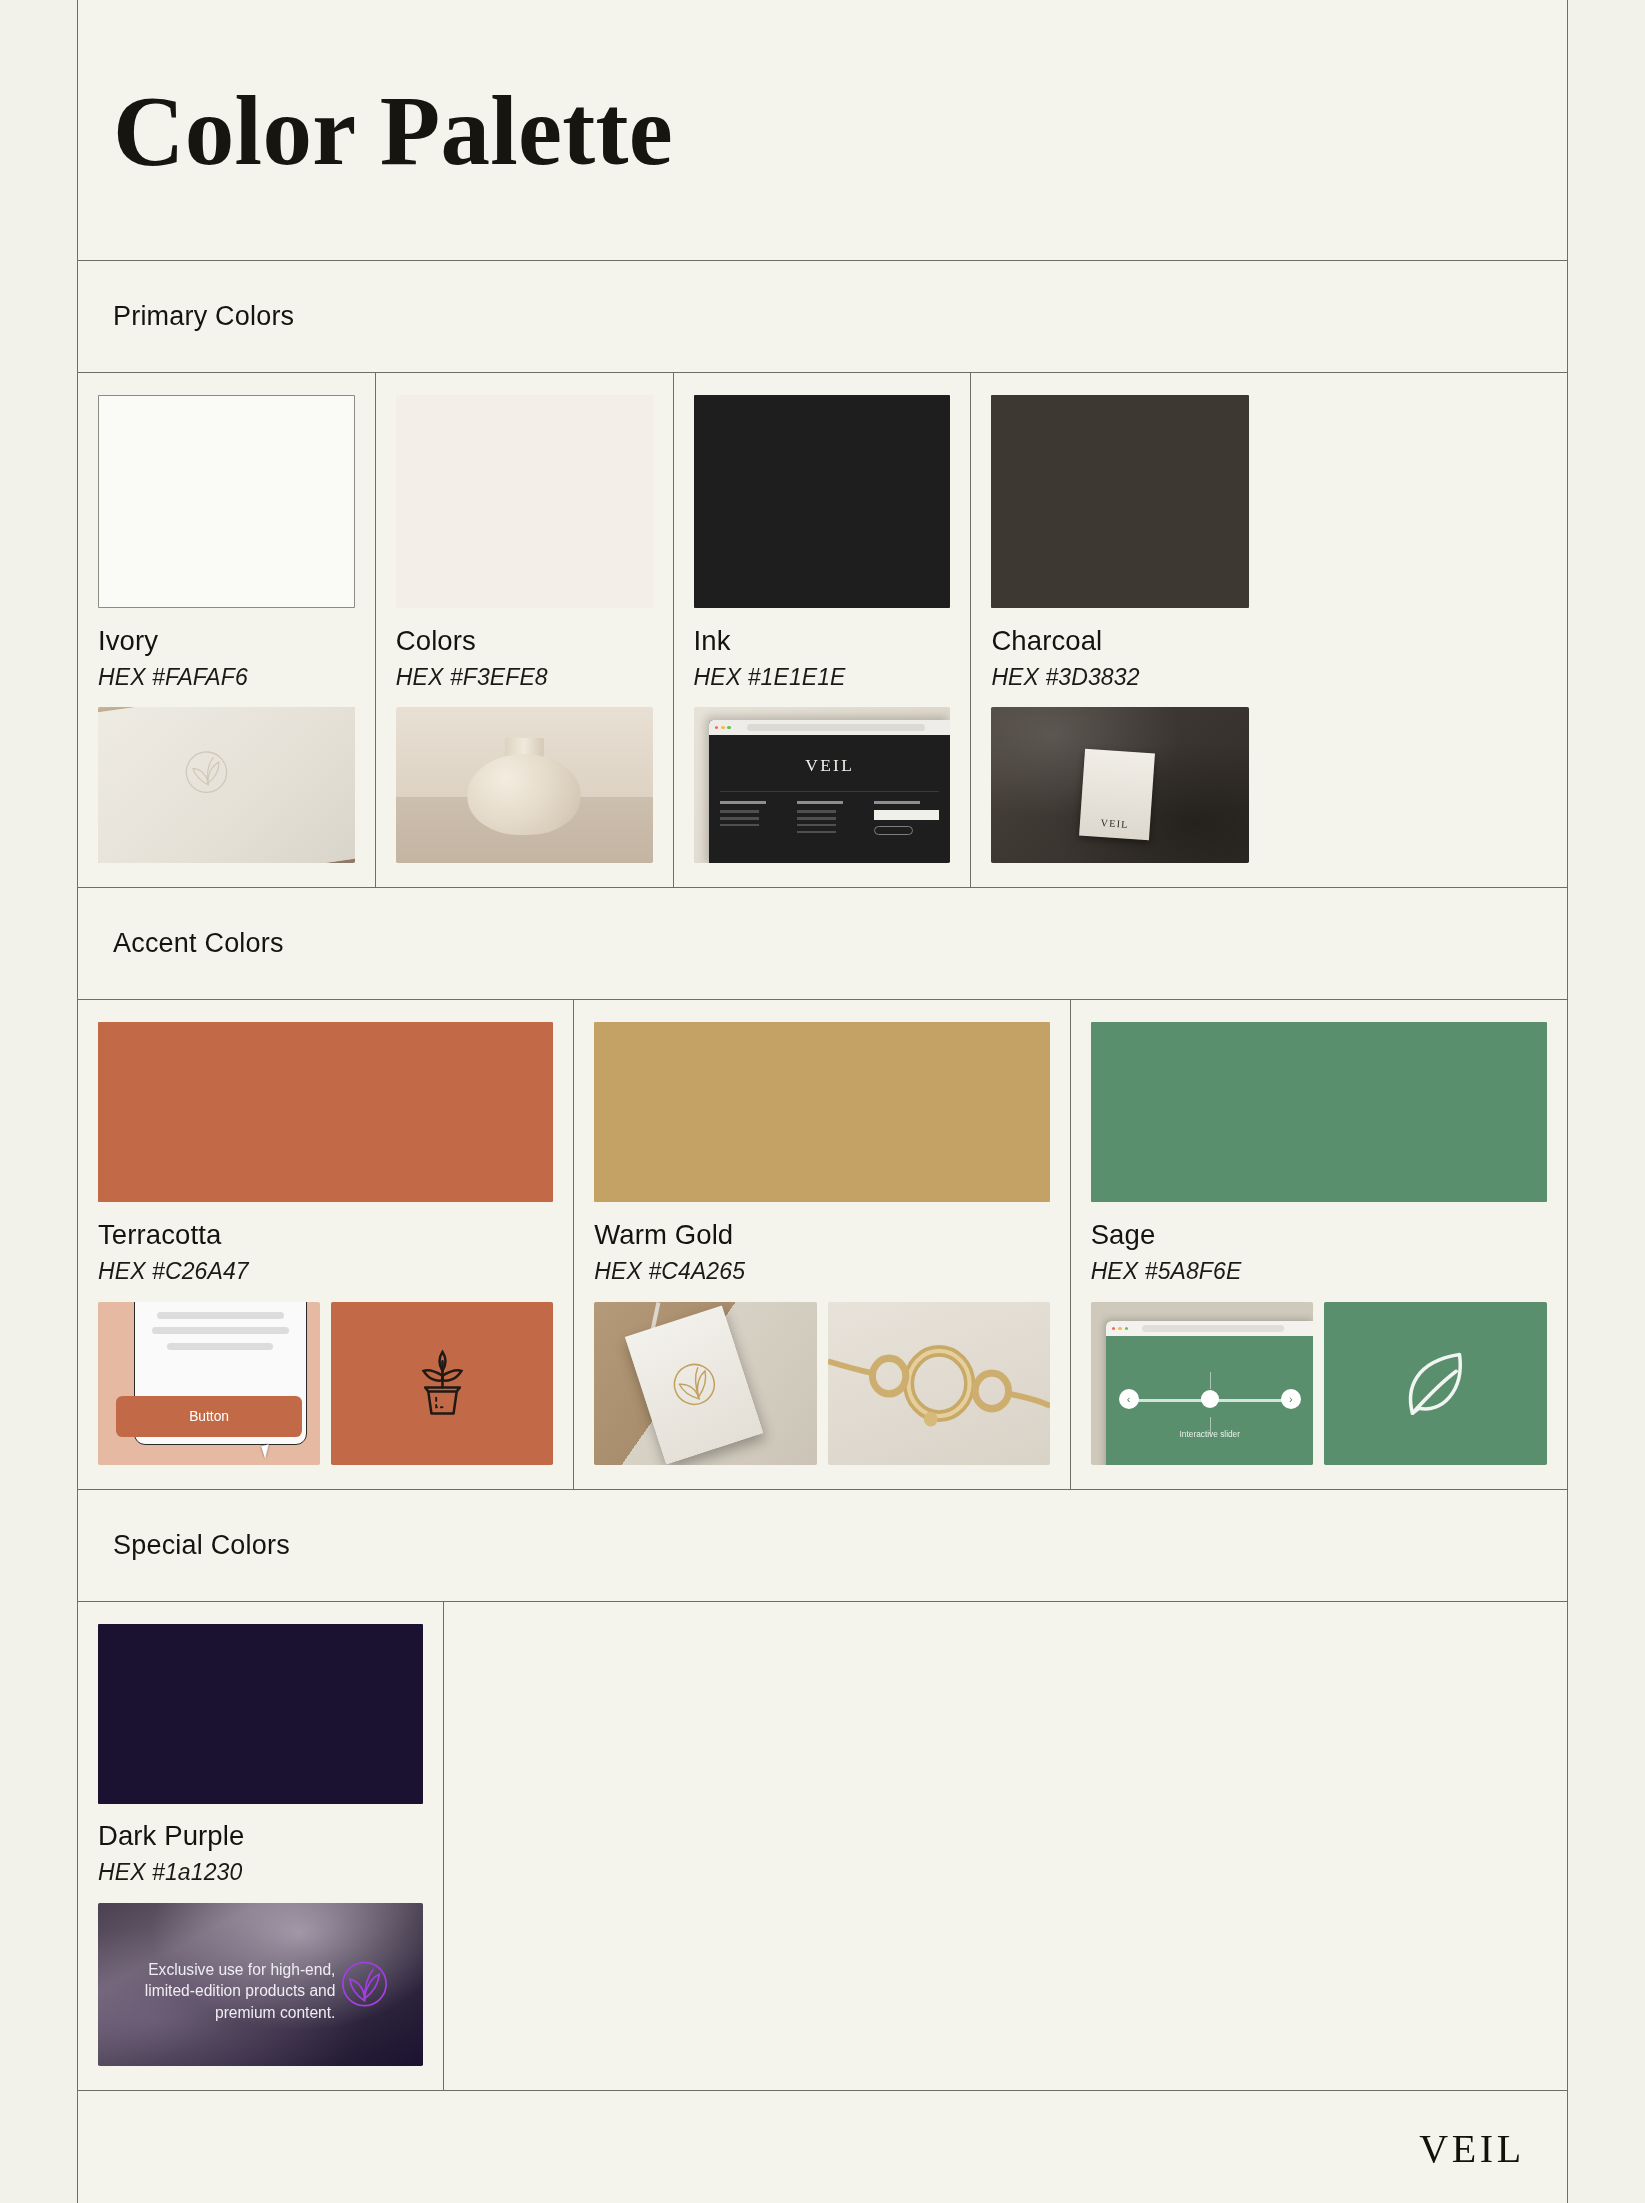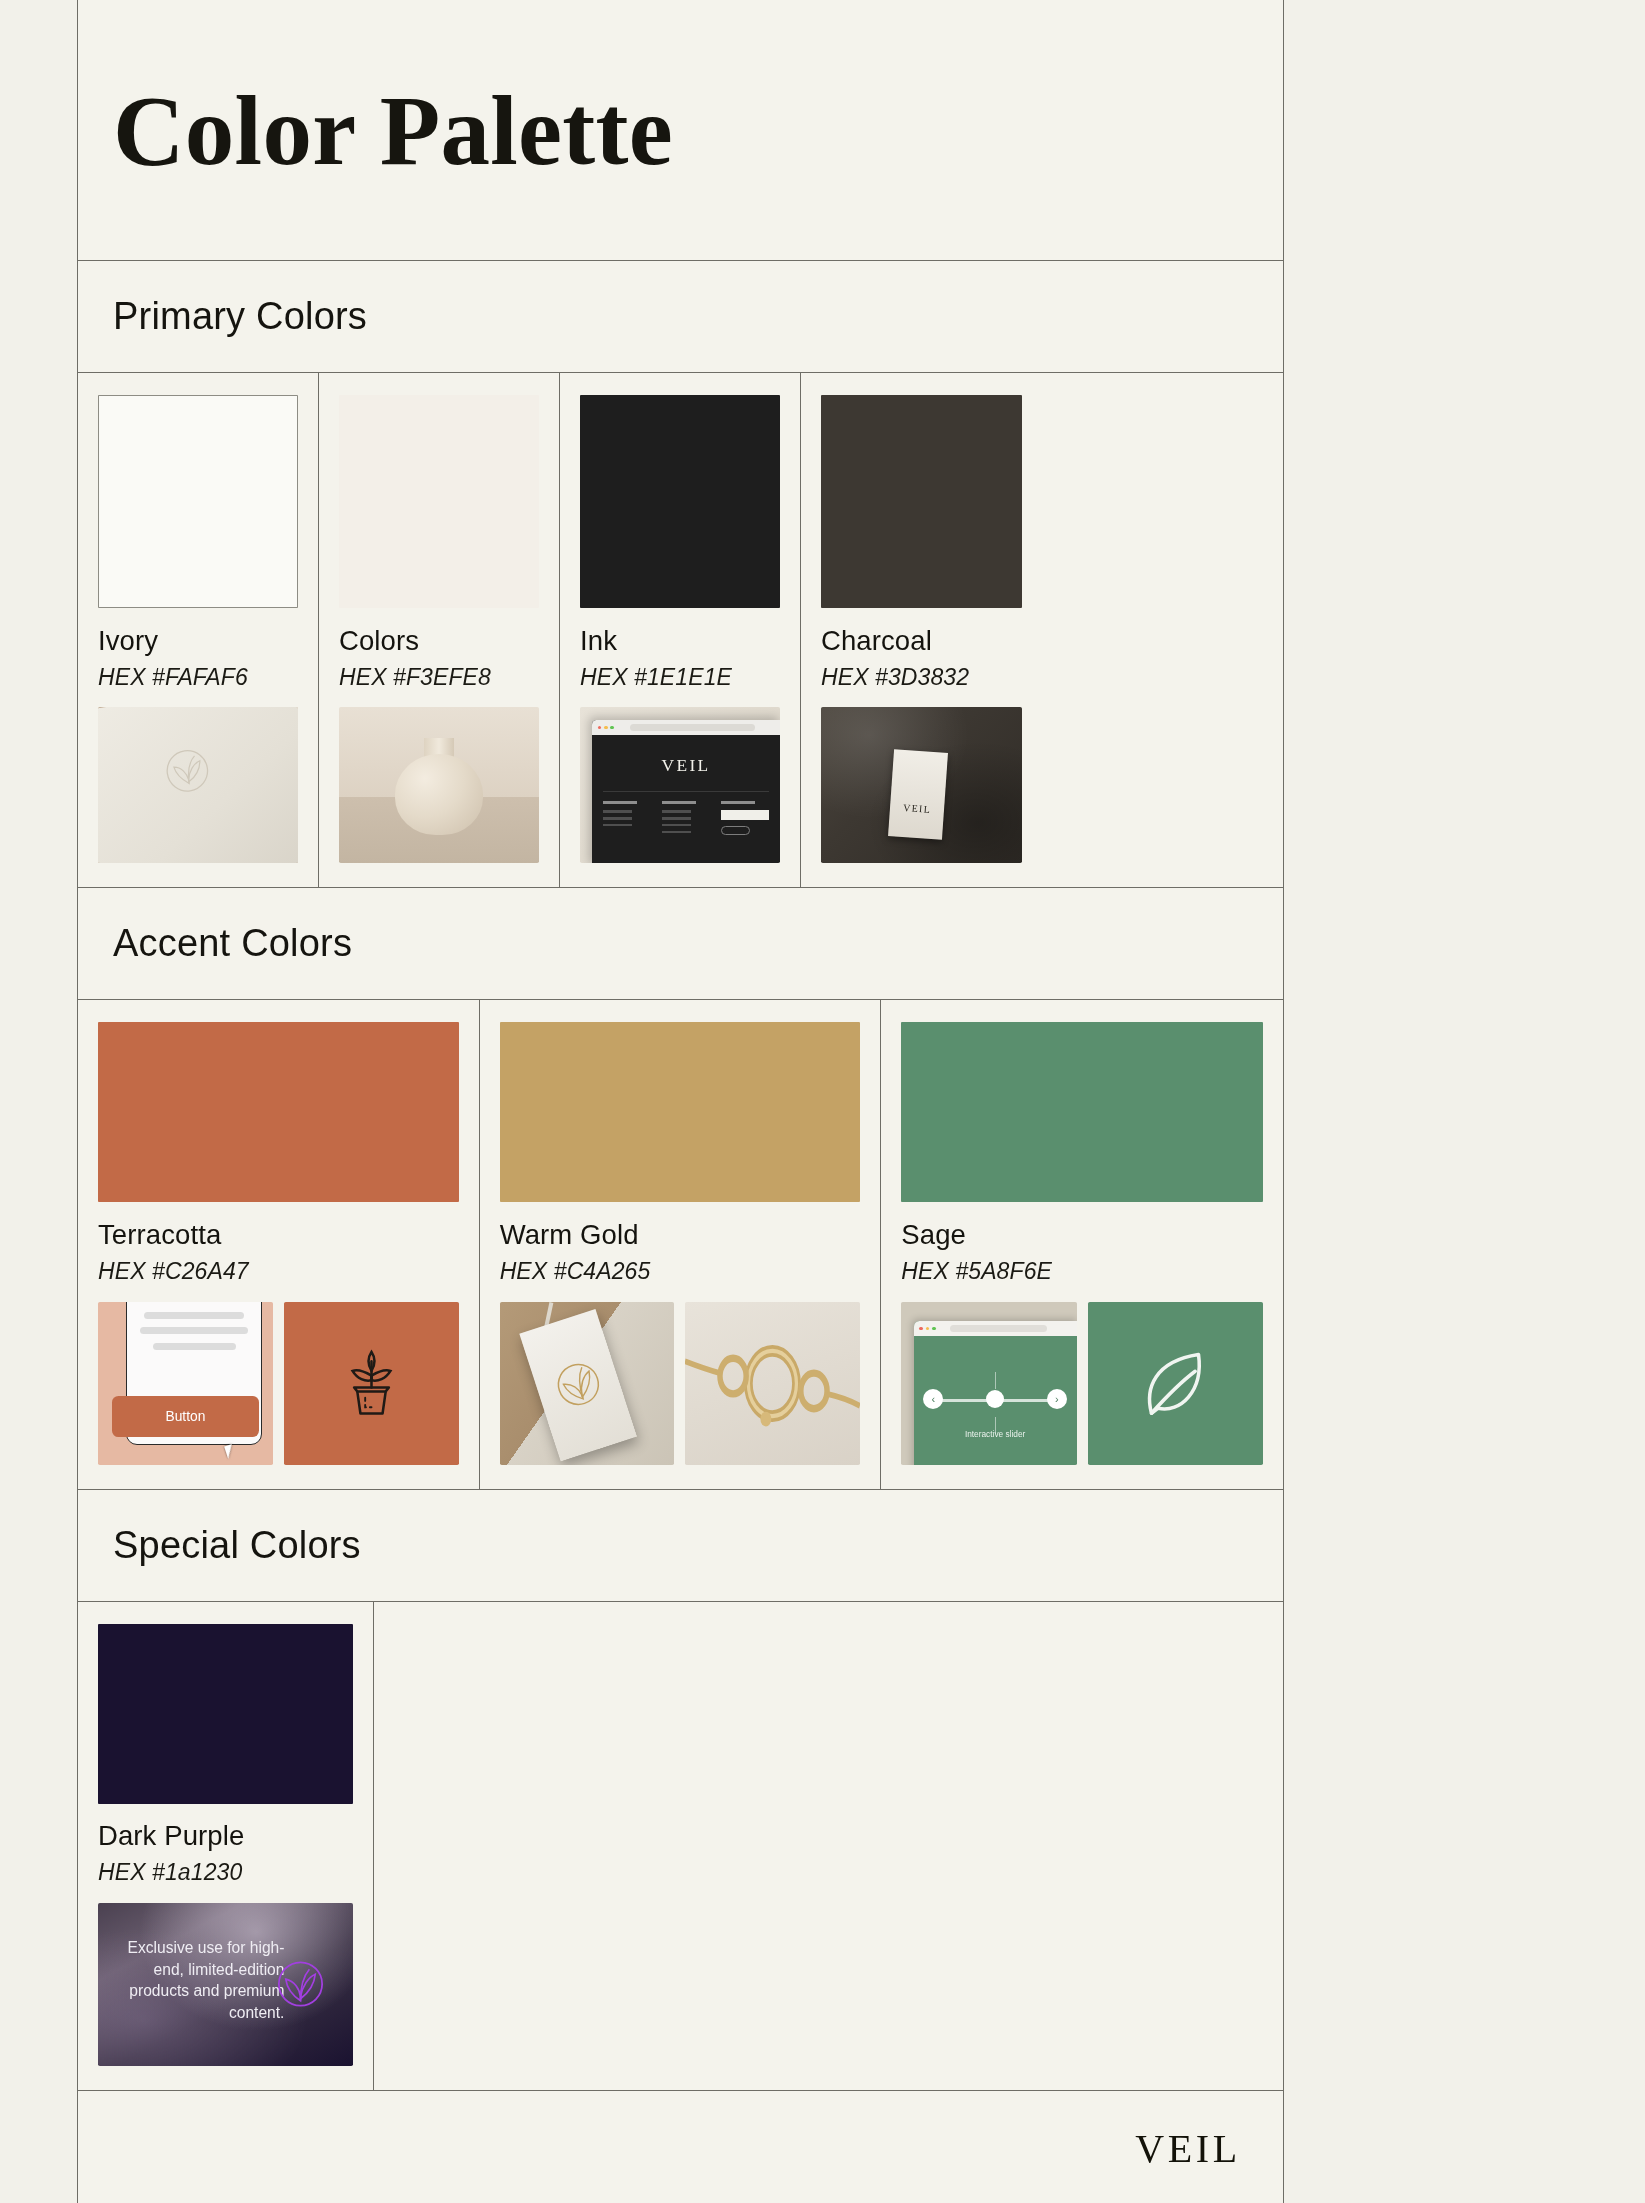--- a/index.html
+++ b/index.html
@@ -9,21 +9,21 @@
     height: 2204px;
     background: #f2f1ea;
     font-family: "Liberation Sans", sans-serif;
     overflow: hidden;
   }
 
   .page {
     position: absolute;
     left: 77px;
     top: 0;
-    width: 1207px;
+    width: 1491px;
     height: 2204px;
     background: #f4f3ec;
     border-left: 1.8px solid #6e6d66;
     border-right: 1.8px solid #6e6d66;
   }
 
   
   .title-band {
     height: 261px;
     border-bottom: 1.8px solid #6e6d66;
@@ -41,21 +41,21 @@
 
   
   .section-head {
     height: 112px;
     border-bottom: 1.8px solid #6e6d66;
     display: flex;
     align-items: center;
     padding-left: 35px;
   }
   .section-head h2 {
-    font-size: 38px;
+    font-size: 27px;
     font-weight: 400;
     color: #15140f;
     letter-spacing: 0.2px;
   }
 
   
   .swatch-row {
     display: flex;
     border-bottom: 1.8px solid #6e6d66;
   }

